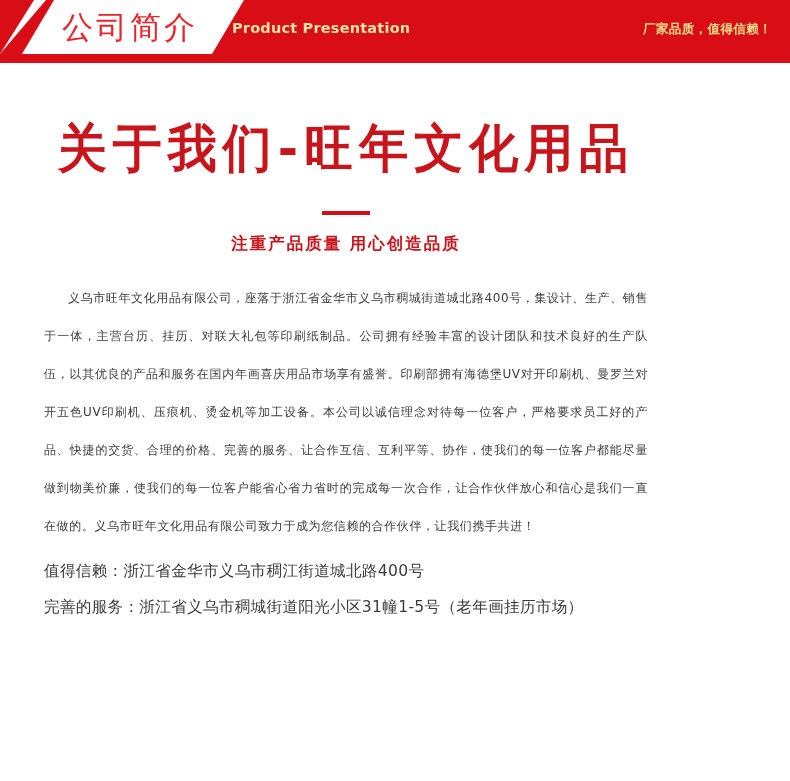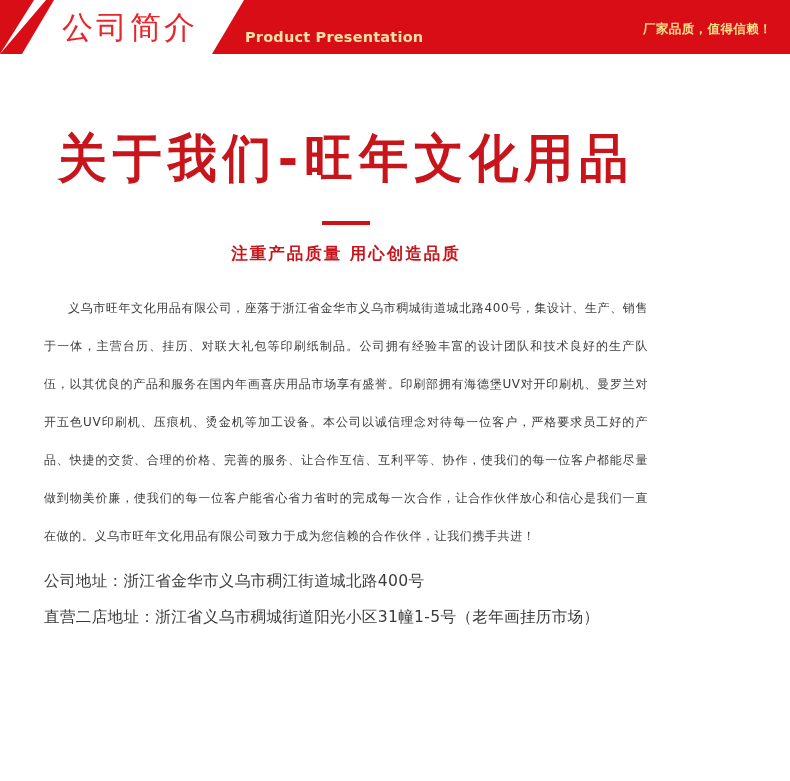--- a/index.html
+++ b/index.html
@@ -11,21 +11,21 @@
     width: 790px;
     height: 781px;
     font-family: "DejaVu Sans", "Liberation Sans", sans-serif;
     overflow: hidden;
   }
 
   
   .banner {
     position: relative;
     width: 790px;
-    height: 54px;
+    height: 63px;
     background: #D90D16;
     overflow: hidden;
   }
   
   .banner-wedge-left {
     position: absolute;
     left: 0;
     top: 0;
     width: 66px;
     height: 54px;
@@ -64,48 +64,46 @@
     line-height: 38px;
     letter-spacing: 3px;
     font-weight: 400;
     color: #E8252B;
     font-family: "DejaVu Sans", "Liberation Sans", sans-serif;
     white-space: nowrap;
   }
   .banner-en-title {
     position: absolute;
     left: 232px;
-    top: 28px;
+    top: 19px;
     z-index: 4;
     font-size: 14.5px;
     line-height: 18px;
     font-weight: 600;
     letter-spacing: 0.2px;
     color: #F6E2A6;
     white-space: nowrap;
-    margin-left: 13px;
   }
   .banner-slogan {
     position: absolute;
     right: 18px;
     top: 21px;
     z-index: 4;
     font-size: 12.5px;
     line-height: 16px;
     font-weight: 700;
     letter-spacing: 0.4px;
     color: #F8E08A;
     white-space: nowrap;
   }
 
   
   .content {
     position: relative;
     width: 692px;
-    margin-top: 19px;
   }
 
   .headline {
     margin: 0;
     padding: 55px 0 0 0;
     text-align: center;
     font-size: 49px;
     line-height: 56px;
     font-weight: 700;
     letter-spacing: 6px;
@@ -188,17 +186,17 @@
     <span class="divider"></span>
   </div>
 
   <h2 class="subhead">注重产品质量 用心创造品质</h2>
 
   <div class="body-block">
     <p class="body-para">义乌市旺年文化用品有限公司，座落于浙江省金华市义乌市稠城街道城北路400号，集设计、生产、销售于一体，主营台历、挂历、对联大礼包等印刷纸制品。公司拥有经验丰富的设计团队和技术良好的生产队伍，以其优良的产品和服务在国内年画喜庆用品市场享有盛誉。印刷部拥有海德堡UV对开印刷机、曼罗兰对开五色UV印刷机、压痕机、烫金机等加工设备。本公司以诚信理念对待每一位客户，严格要求员工好的产品、快捷的交货、合理的价格、完善的服务、让合作互信、互利平等、协作，使我们的每一位客户都能尽量做到物美价廉，使我们的每一位客户能省心省力省时的完成每一次合作，让合作伙伴放心和信心是我们一直在做的。义乌市旺年文化用品有限公司致力于成为您信赖的合作伙伴，让我们携手共进！</p>
   </div>
 
   <div class="addr-list">
-    <p class="addr-line">公司地址：浙江省金华市义乌市稠江街道城北路400号</p>
-    <p class="addr-line">直营二店地址：浙江省义乌市稠城街道阳光小区31幢1-5号（老年画挂历市场）</p>
+    <p class="addr-line">值得信赖：浙江省金华市义乌市稠江街道城北路400号</p>
+    <p class="addr-line">完善的服务：浙江省义乌市稠城街道阳光小区31幢1-5号（老年画挂历市场）</p>
   </div>
 
 </div>
 
 </body></html>

